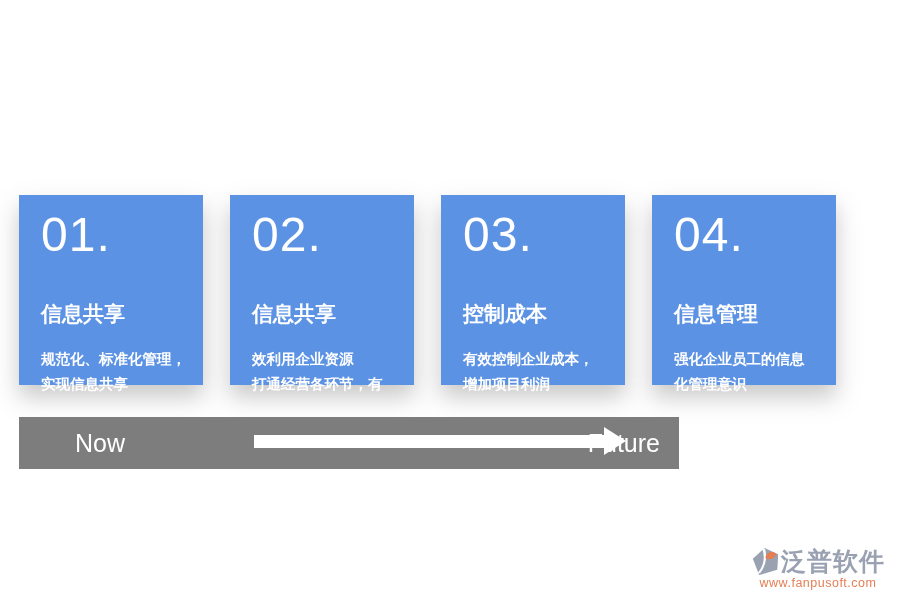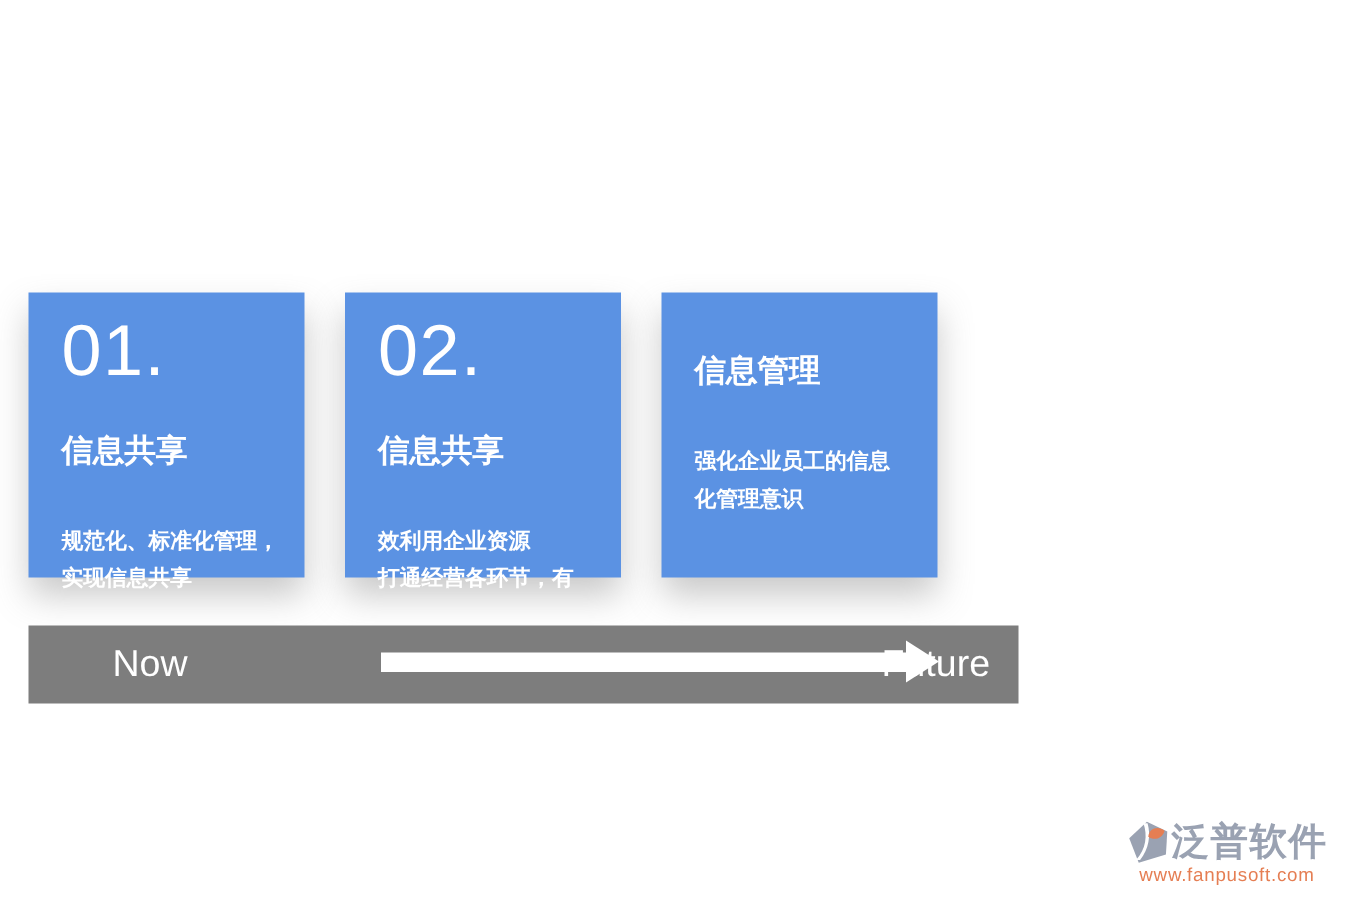--- a/index.html
+++ b/index.html
@@ -35,26 +35,26 @@
     padding: 14px 16px 0 22px;
     color: #ffffff;
   }
   .card-number {
     font-size: 48px;
     font-weight: normal;
     line-height: 1.1;
     letter-spacing: 1px;
   }
   .card-title {
-    margin-top: 24px;
+    margin-top: 38px;
     font-size: 21px;
     font-weight: bold;
   }
   .card-desc {
-    margin-top: 35px;
+    margin-top: 19px;
     font-size: 14.5px;
     font-weight: bold;
     line-height: 25px;
   }
   
   .timeline {
     position: absolute;
     left: 19px;
     top: 417px;
     width: 660px;
@@ -141,22 +141,31 @@
 
     <div class="card">
       <div class="card-number">02.</div>
       <div class="card-title">信息共享</div>
       <div class="card-desc">
         <div>效利用企业资源</div>
         <div>打通经营各环节，有</div>
       </div>
     </div>
 
+    <div class="card">
+      <div class="card-number">03.</div>
+      <div class="card-title">控制成本</div>
+      <div class="card-desc">
+        <div>有效控制企业成本，</div>
+        <div>增加项目利润</div>
+      </div>
+    </div>
 
     <div class="card">
+      <div class="card-number">04.</div>
       <div class="card-title">信息管理</div>
       <div class="card-desc">
         <div>强化企业员工的信息</div>
         <div>化管理意识</div>
       </div>
     </div>
 
   </div>
 
   <div class="timeline">

